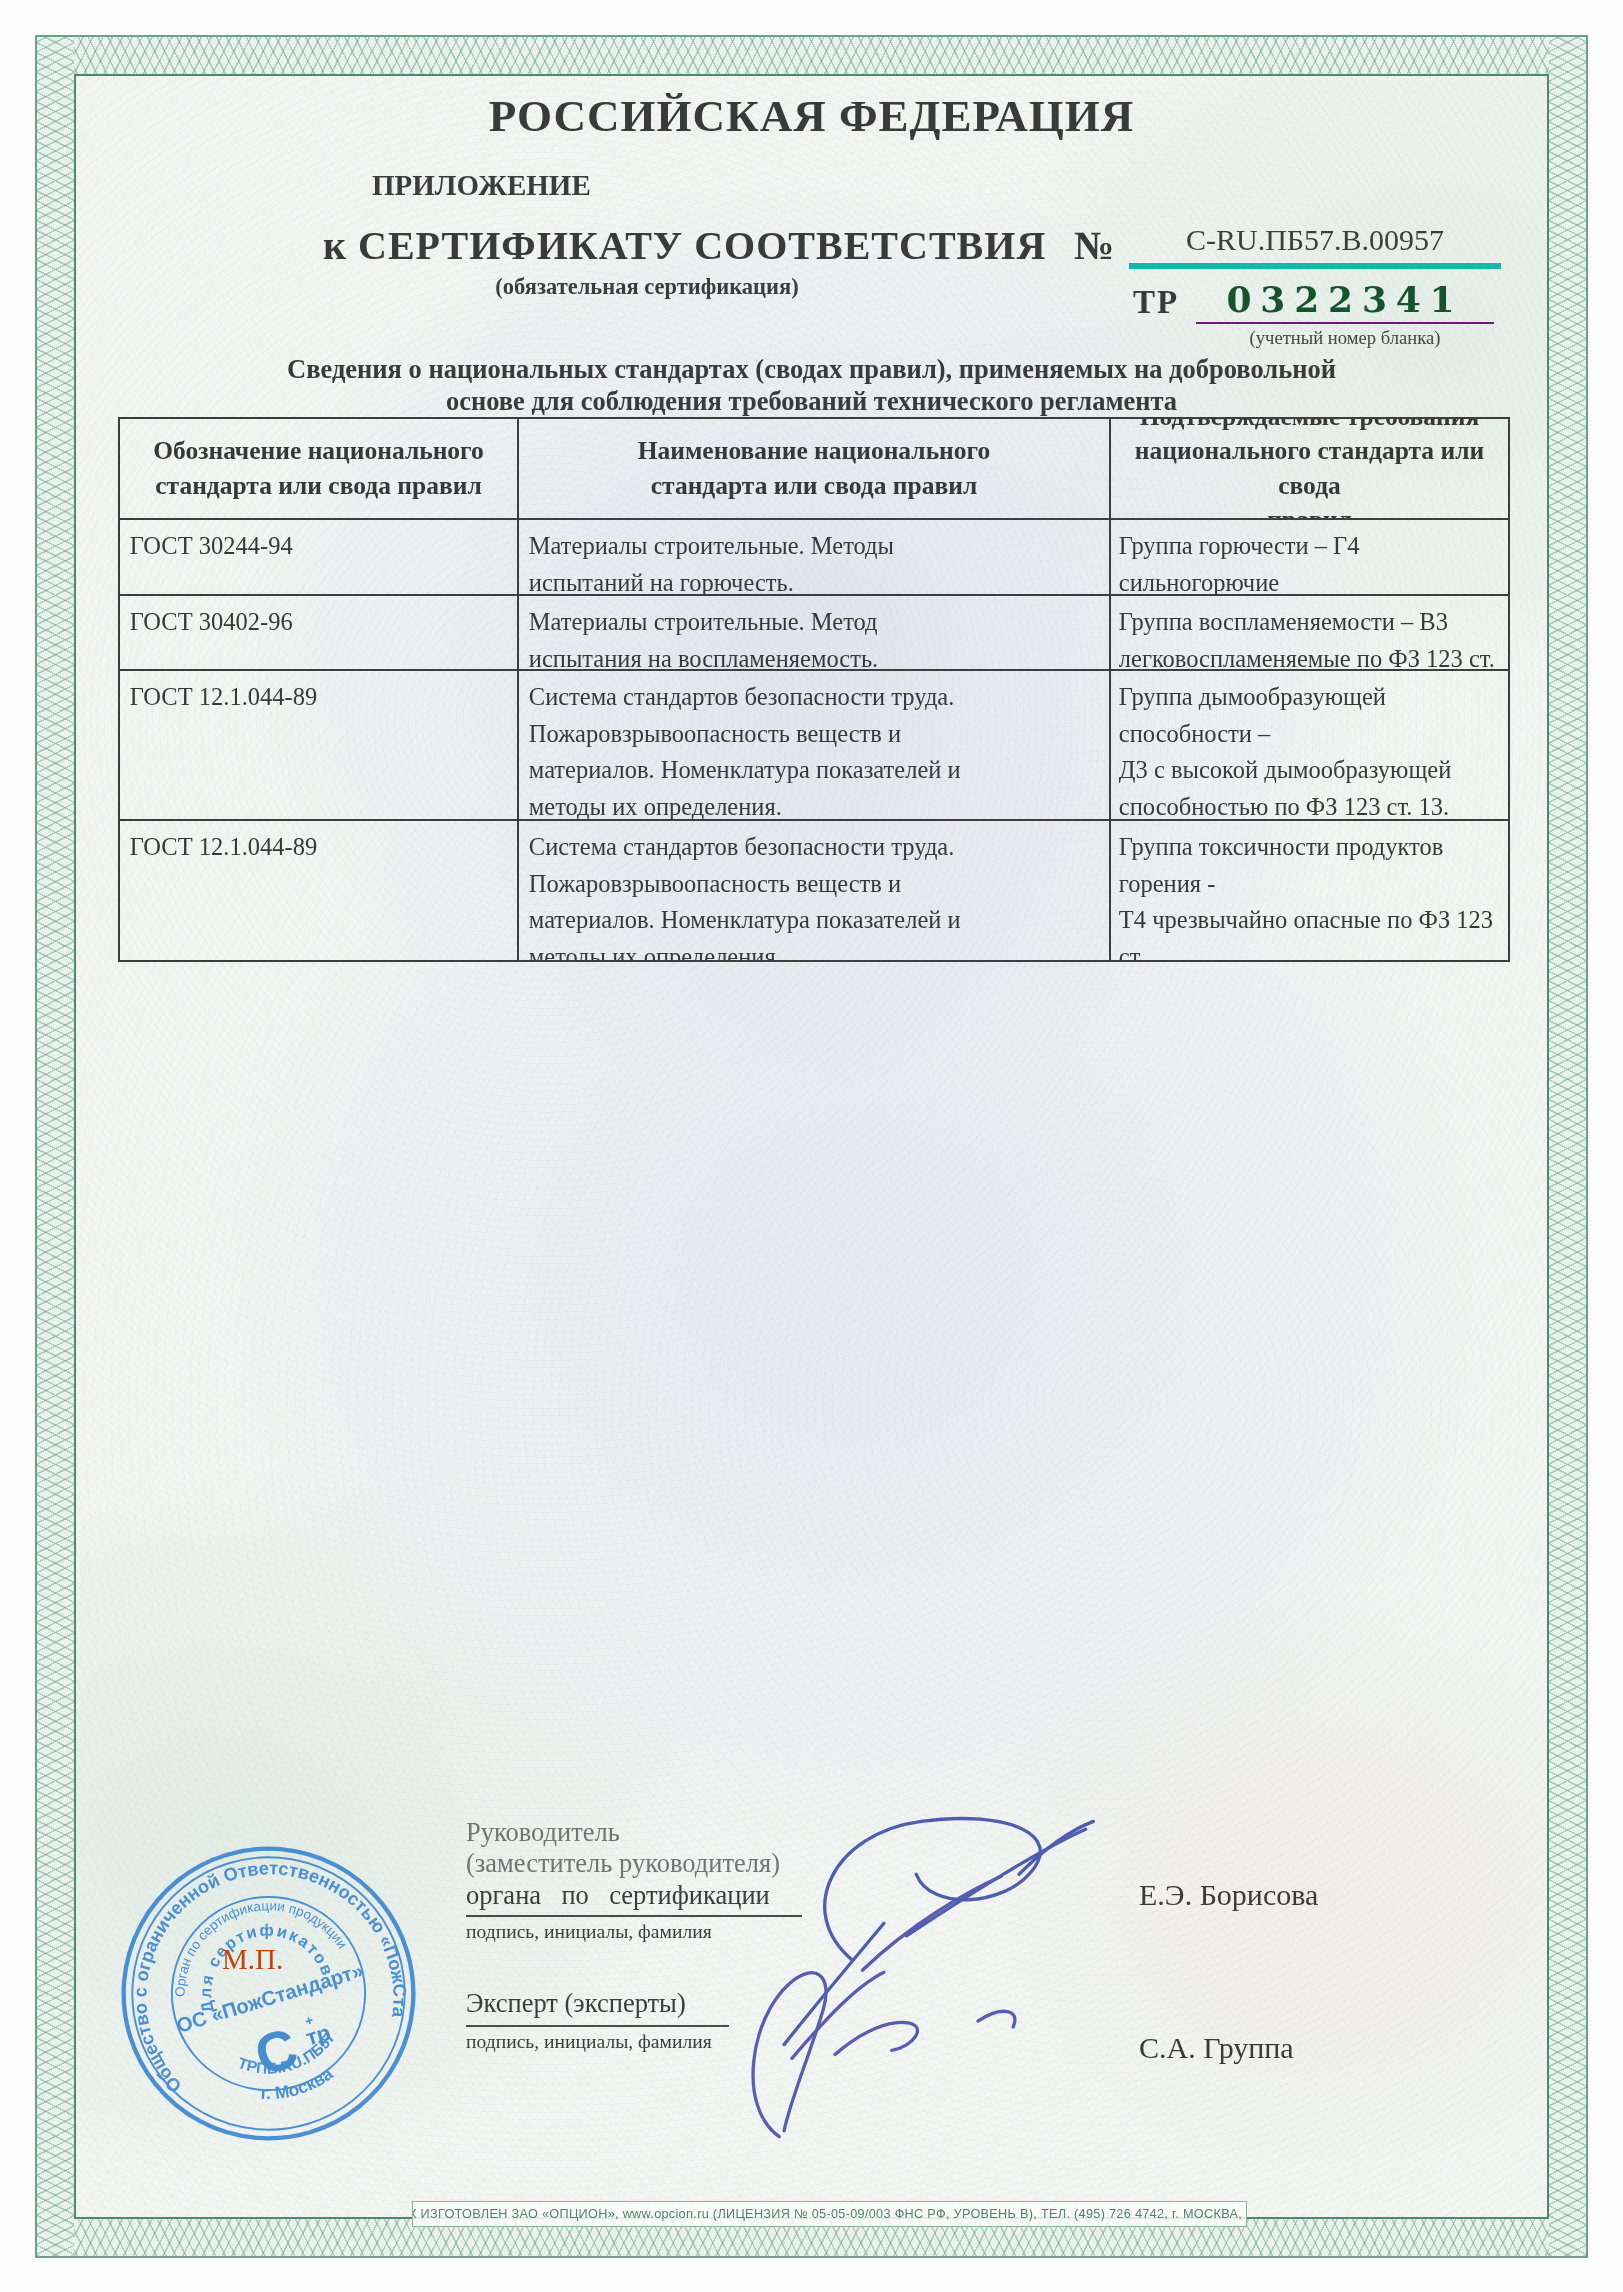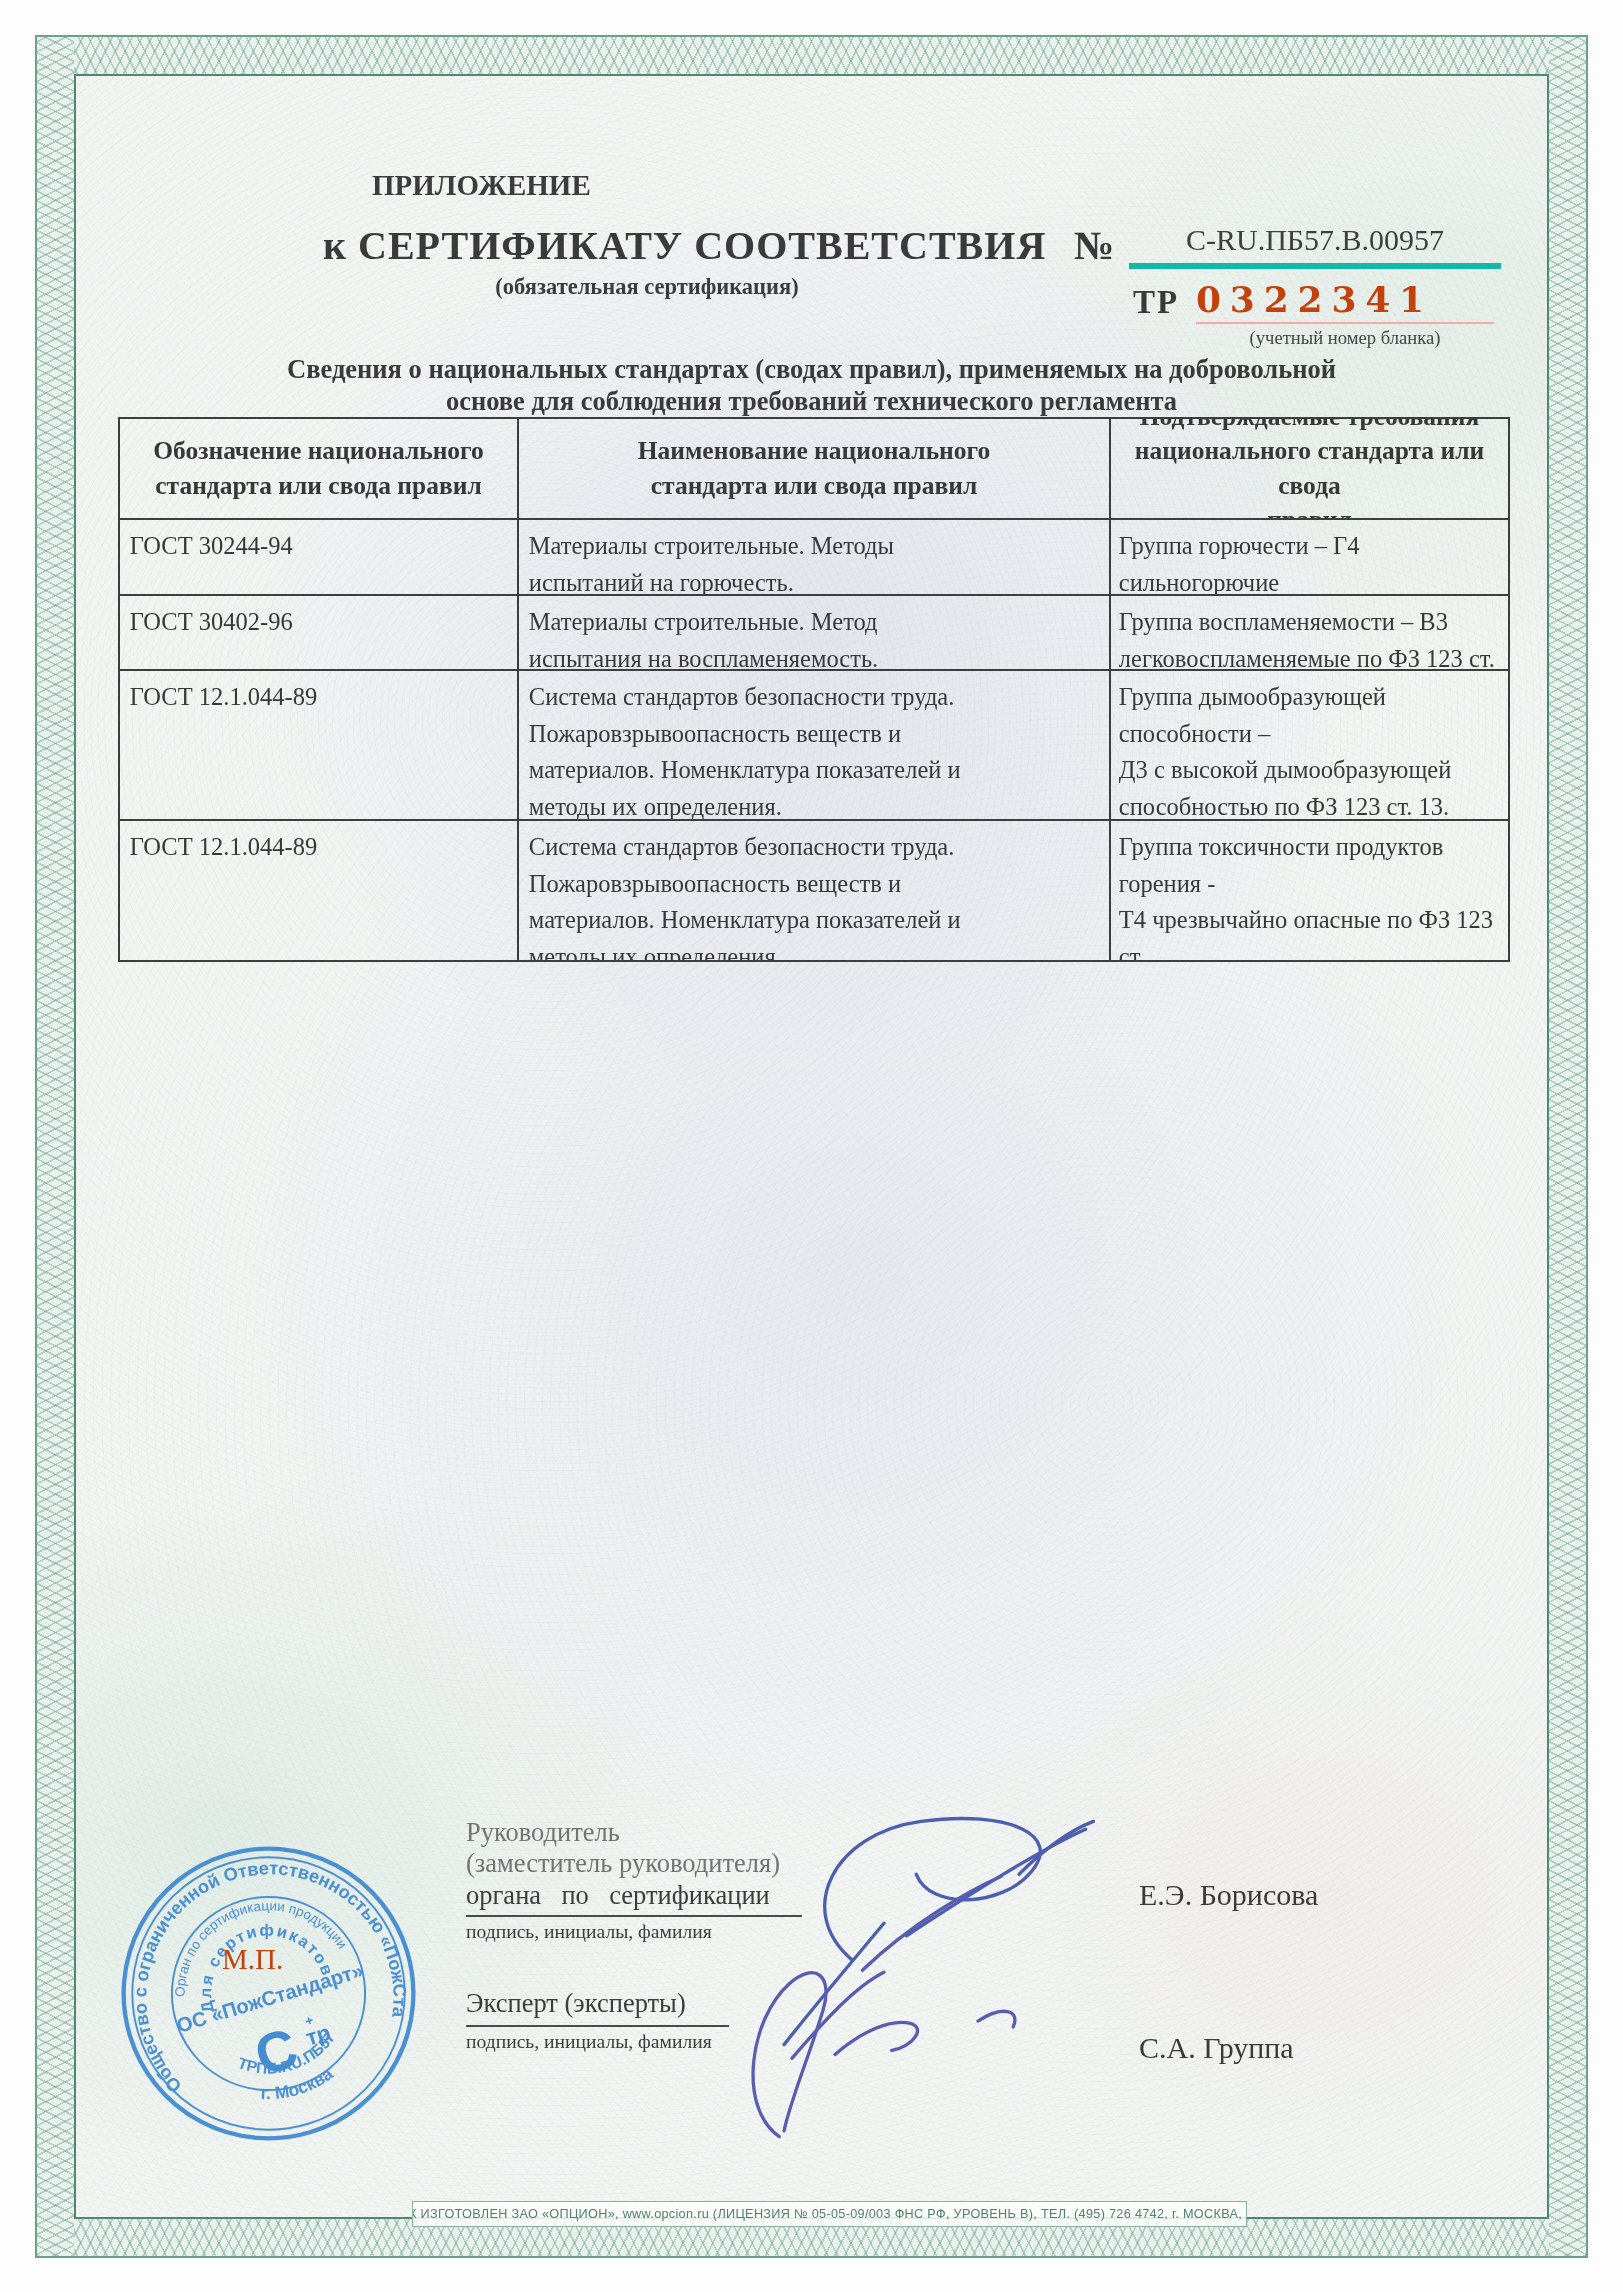--- a/index.html
+++ b/index.html
@@ -46,22 +46,22 @@
   .cert-title{position:absolute;left:323px;top:222px;font-size:40px;font-weight:700;
     letter-spacing:1px;color:#3a3a3a;white-space:nowrap;}
   .number-sign{position:absolute;left:1074px;top:222px;font-size:40px;font-weight:700;color:#3a3a3a;}
   .cert-number-box{position:absolute;left:1129px;top:223px;width:372px;text-align:center;
     border-bottom:6px solid #14b8a6;padding-bottom:5.9px;font-size:30px;color:#3e3e3e;}
   .cert-kind{position:absolute;left:353px;width:588px;top:274px;text-align:center;
     font-size:22.5px;font-weight:700;color:#3c3c3c;}
   .tr-label{position:absolute;left:1133px;top:284px;font-size:33px;font-weight:700;
     letter-spacing:2px;color:#3a3a3a;}
   .blank-box{position:absolute;left:1196px;top:278px;width:298px;}
-  .blank-number{text-align:left;font-size:36px;font-weight:600;letter-spacing:8.8px;
-    color:#c2410c;border-bottom:2px solid #fca5a5;padding-bottom:2px;
+  .blank-number{text-align:center;font-size:36px;font-weight:600;letter-spacing:8.8px;
+    color:#14532d;border-bottom:2px solid #701a75;padding-bottom:2px;
     font-family:"DejaVu Serif", serif;}
   .blank-caption{text-align:center;font-size:18.6px;color:#444;padding-top:2.9px;}
   .intro{position:absolute;left:0;right:0;top:353px;text-align:center;
     font-size:26.5px;font-weight:700;line-height:1.22;color:#3a3a3a;}
   
   .gost-table{position:absolute;left:118px;top:417px;width:1392px;
     border:2.5px solid #3d3d3d;box-sizing:border-box;
     display:grid;grid-template-columns:399px 592px 397px;
     grid-template-rows:101px 76px 75px 150px 139px;}
   .cell{border-right:2px solid #3d3d3d;border-bottom:2px solid #3d3d3d;
@@ -104,20 +104,21 @@
 
   <div class="outer-line"></div>
   <div class="band band-top"></div>
   <div class="band band-bottom"></div>
   <div class="band band-left"></div>
   <div class="band band-right"></div>
   <div class="paper"></div>
 
   <div class="content">
 
+    <div class="country-title">РОССИЙСКАЯ ФЕДЕРАЦИЯ</div>
     <div class="appendix-title">ПРИЛОЖЕНИЕ</div>
     <div class="cert-title">к СЕРТИФИКАТУ СООТВЕТСТВИЯ</div>
     <div class="number-sign">№</div>
     <div class="cert-number-box">C-RU.ПБ57.В.00957</div>
     <div class="cert-kind">(обязательная сертификация)</div>
     <div class="tr-label">ТР</div>
     <div class="blank-box">
       <div class="blank-number">0322341</div>
       <div class="blank-caption">(учетный номер бланка)</div>
     </div>

